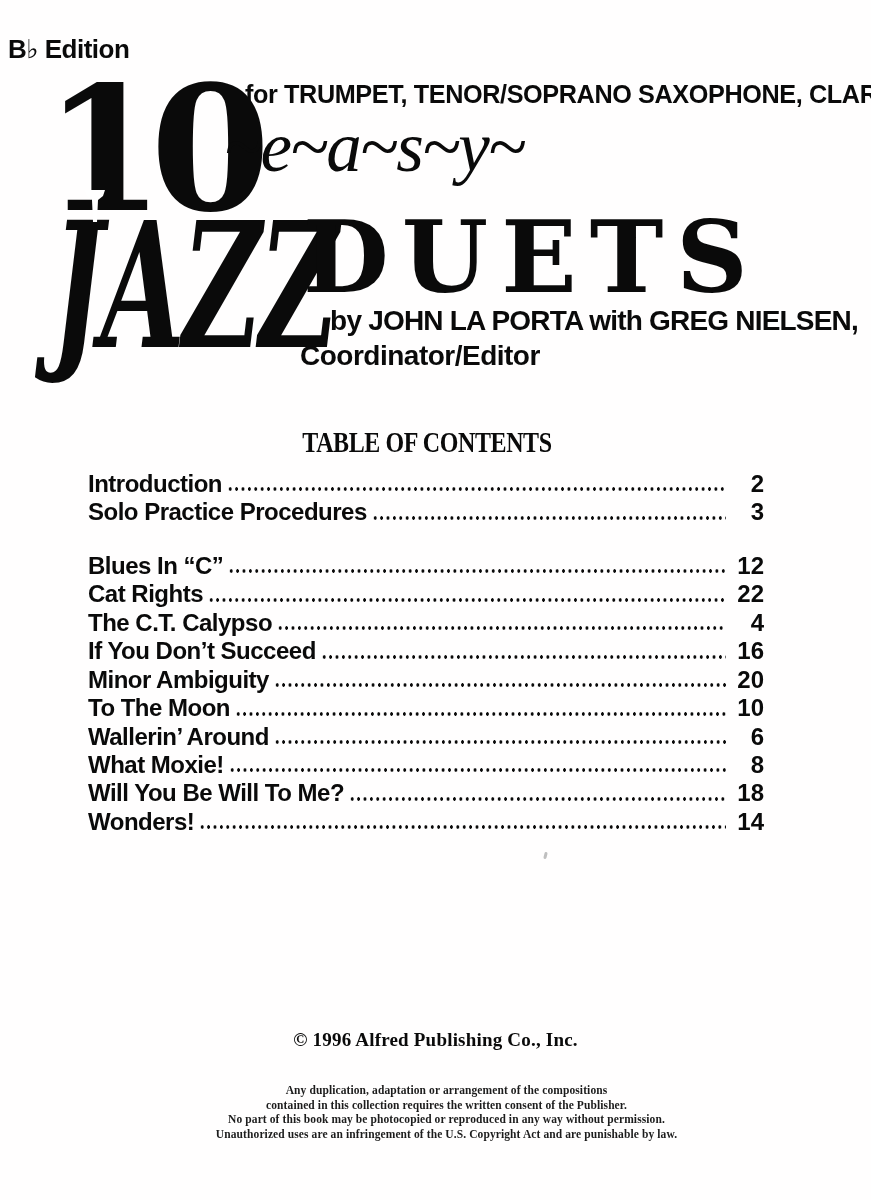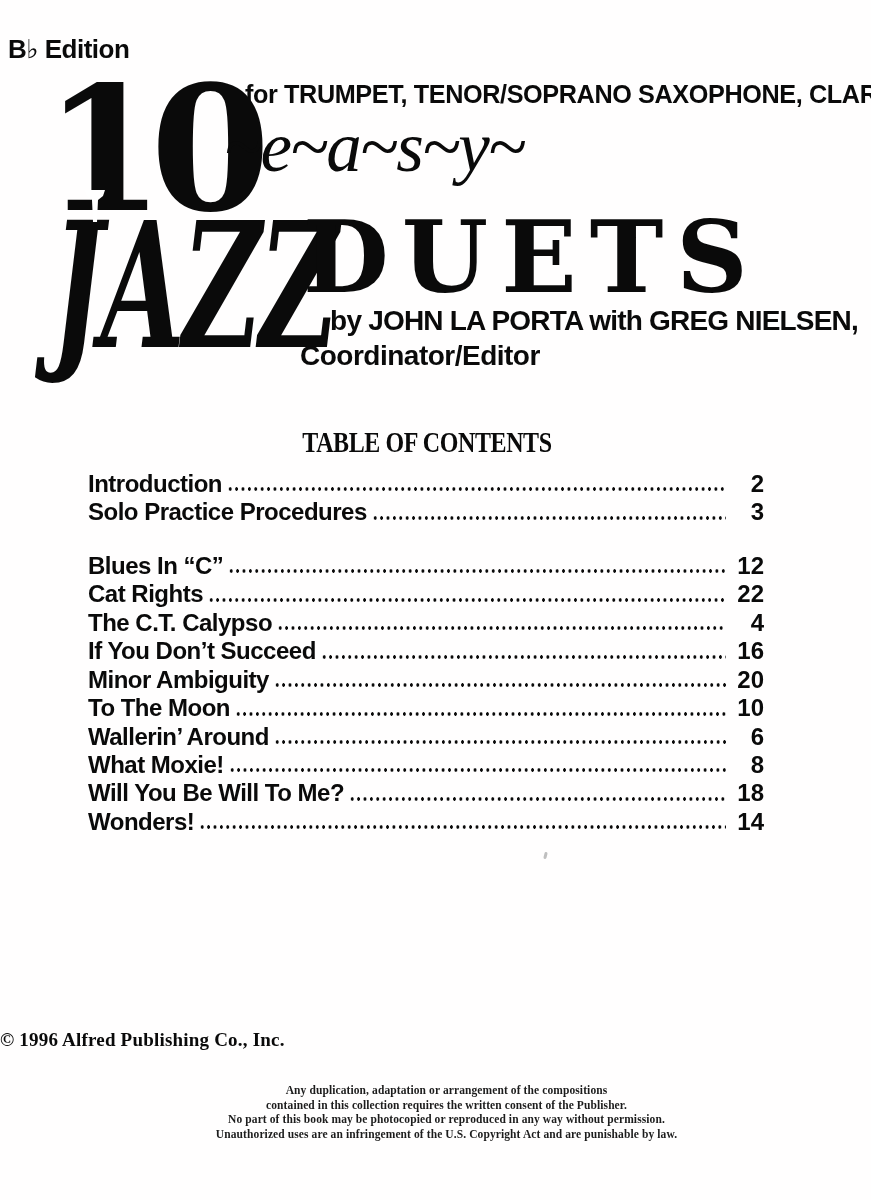--- a/index.html
+++ b/index.html
@@ -71,21 +71,21 @@
     flex:1 1 auto; align-self:flex-end; height:8px;
     margin:0 2px 5px 5px;
     background-image:radial-gradient(circle, #0a0a0a 1.55px, rgba(0,0,0,0) 1.85px);
     background-size:6.4px 8px; background-repeat:repeat-x;
     background-position:left bottom;
   }
   .toc-page { flex:0 0 36px; text-align:right; letter-spacing:0; }
 
   
   .copyright-1, .copyright-2 {
-    position:absolute; left:0; width:871px; text-align:left;
+    position:absolute; left:0; width:871px; text-align:center;
     font-family:"Liberation Serif","DejaVu Serif",serif;
     font-size:19px; font-weight:700; letter-spacing:0.2px; white-space:pre-wrap;
   }
   .copyright-1 { top:1029px; }
   .copyright-2 { top:1050px; }
   .legal {
     position:absolute; left:0; top:1083px; width:871px; text-align:center;
     font-family:"Liberation Serif","DejaVu Serif",serif;
     font-size:11.5px; font-weight:700; line-height:14.6px; color:#1c1c1c;
     letter-spacing:0.1px;

